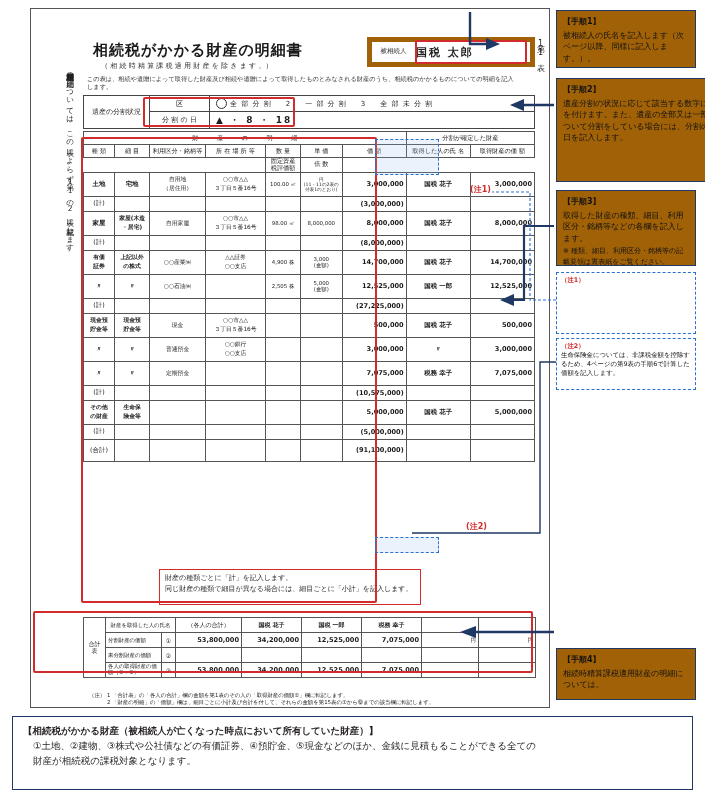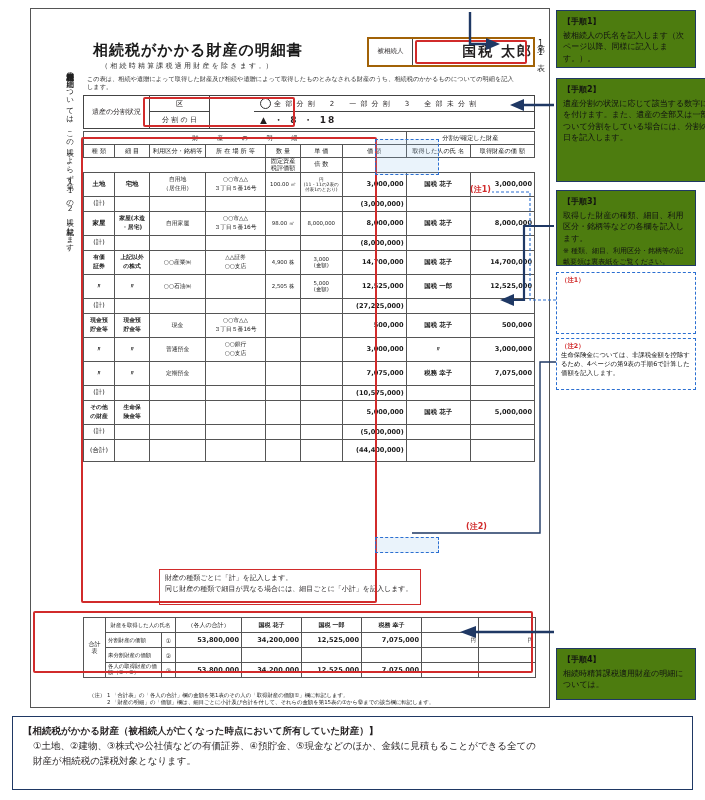--- a/index.html
+++ b/index.html
@@ -77,40 +77,40 @@
     color: #333;
   }
 
   
   .name-box {
     position: absolute;
     right: 14px;
     top: 28px;
     width: 168px;
     height: 30px;
-    border: 2px solid #a16207;
+    border: 5px solid #a16207;
     display: flex;
     align-items: center;
   }
   .name-box .lbl {
     width: 44px;
     height: 100%;
     border-right: 1px solid #444;
     font-size: 6.5px;
     display: flex;
     align-items: center;
     justify-content: center;
     text-align: center;
     line-height: 1.1;
     background: #fff;
   }
   .name-box .val {
     flex: 1;
-    text-align: right;
-    font-size: 14px;
+    text-align: left;
+    font-size: 11px;
     font-weight: bold;
     letter-spacing: 2px;
   }
   .name-hl {
     position: absolute;
     right: 22px;
     top: 31px;
     width: 112px;
     height: 24px;
     border: 2px solid #d12b2b;
@@ -130,21 +130,21 @@
     font-size: 7px;
   }
   .div-band .c1 {
     width: 66px; border-right: 1px solid #444;
     display:flex; align-items:center; justify-content:center; text-align:left;
     line-height:1.2;
   }
   .div-band .c2 { width: 60px; border-right: 1px solid #444; }
   .div-band .c2 .r { height: 50%; display:flex; align-items:center; justify-content:center; }
   .div-band .c2 .r.top { border-bottom: 1px solid #444; }
-  .div-band .c3 { flex: 1; margin-left: 44px; }
+  .div-band .c3 { flex: 1; }
   .div-band .c3 .r { height: 50%; display:flex; align-items:center; padding-left:6px; }
   .div-band .c3 .r.top { border-bottom: 1px solid #444; font-size: 7px; letter-spacing: 1px; }
   .circ {
     display:inline-block; width:11px; height:11px; border:1px solid #333;
     border-radius:50%; margin-right:3px; vertical-align:-2px;
   }
   .date-row { font-size: 9px; font-weight: bold; letter-spacing: 2px; }
   .div-hl {
     position:absolute; left:112px; top:88px; width:152px; height:30px;
     border:2px solid #d12b2b; border-radius:2px;
@@ -195,21 +195,21 @@
     position: absolute;
     border: 1.4px dashed #2b6fd1;
     background: rgba(140,190,235,0.18);
     pointer-events: none;
   }
 
   
   .callout {
     position: absolute;
     border: 1.6px solid #1f3864;
-    background: #4d7c0f;
+    background: #a16207;
     font-size: 8px;
     line-height: 1.45;
     padding: 5px 6px;
     color: #111;
   }
   .callout .hd { font-weight: bold; margin-bottom: 2px; }
 
   
   .chu-box {
     position: absolute;
@@ -510,21 +510,21 @@
         <td></td>
             <td></td>
       </tr>
       <tr style="height:22px">
         <td class="c">(合計)</td>
         <td></td>
             <td></td>
         <td></td>
             <td></td>
         <td></td>
-        <td class="num">(44,400,000)</td>
+        <td class="num">(91,100,000)</td>
         <td></td>
             <td></td>
       </tr>
     </tbody>
       </table>
 
     <div class="memo-box" style="white-space:pre-line">財産の種類ごとに「計」を記入します。
 同じ財産の種類で細目が異なる場合には、細目ごとに「小計」を記入します。</div>
 
     <table class="tbl" style="top:608px; font-size:6px;border-radius:19px;">

